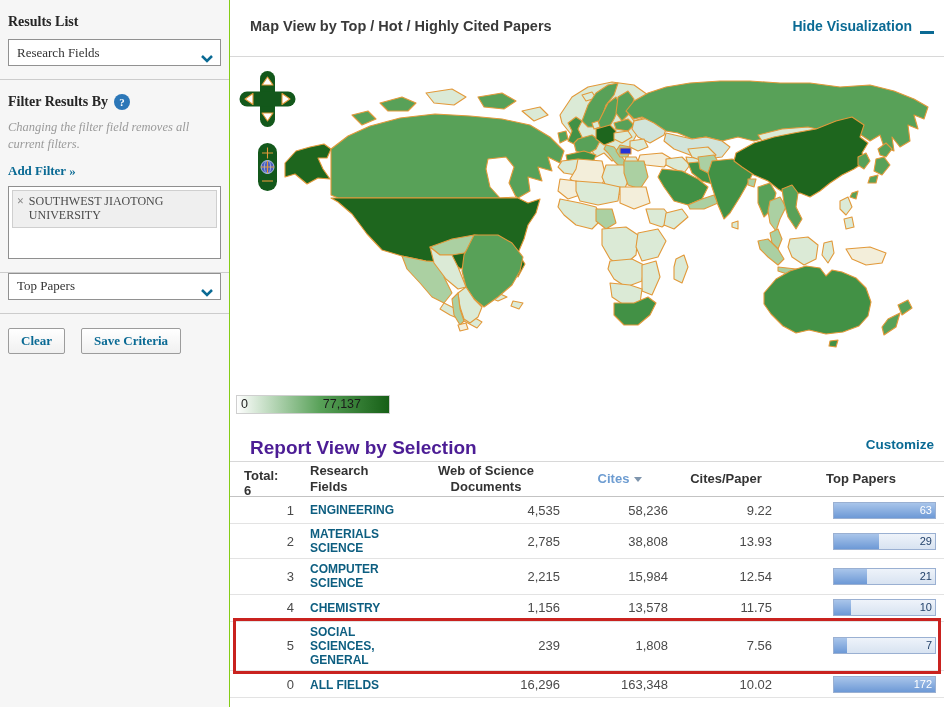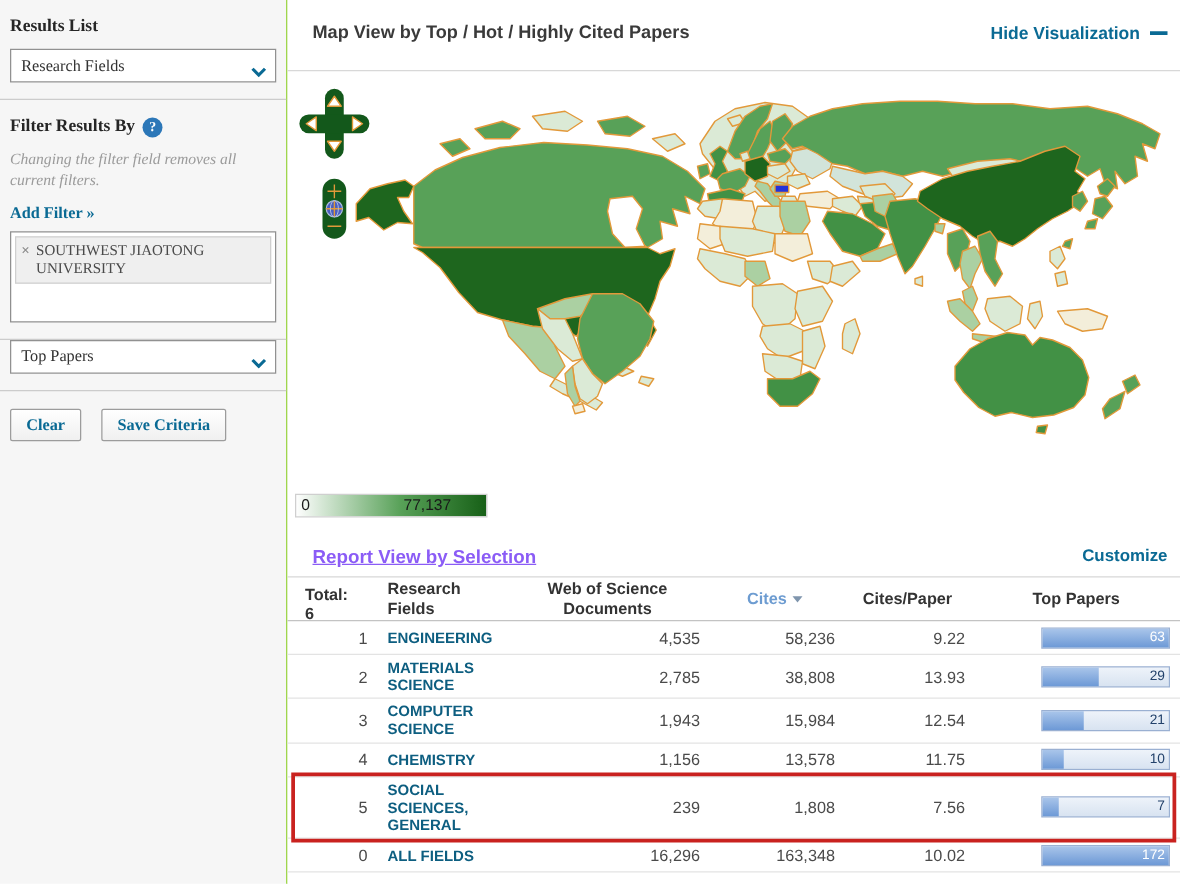--- a/index.html
+++ b/index.html
@@ -29,39 +29,39 @@
   .btn { height:26px; padding:0 12px; background:linear-gradient(#ffffff,#f0f0f0);
          border:1px solid #9c9c9c; border-radius:2px; font-size:13px; font-weight:bold;
          color:#0a6a94; cursor:pointer; font-family:inherit; }
 
   
   .main { position:absolute; left:230px; top:0; width:714px; height:707px; background:#fff; }
 
   .map-header { position:relative; height:57px; border-bottom:1px solid #d8d8d8; }
   .map-title { position:absolute; left:20px; top:18px; font-size:14.5px; font-weight:bold; color:#3a3a3a; }
   .hide-link { position:absolute; right:10px; top:18px; font-size:14px; font-weight:bold;
-               color:#0a6a94; cursor:pointer; display:flex; align-items:center; gap:8px; }
+               color:#0a6a94; cursor:pointer; display:flex; align-items:flex-end; gap:8px; }
   .minus-glyph { display:inline-block; width:14px; height:3px; background:#0a6a94; }
 
   .map-area { position:relative; height:371px; }
   .worldmap { position:absolute; left:0; top:0; }
   .worldmap path { stroke:#e2993a; stroke-width:1.1; stroke-linejoin:round; }
   .c-dark { fill:#1e661e; } .c-med { fill:#58a158; } .c-med2 { fill:#429145; }
   .c-light { fill:#abd0a2; } .c-pale { fill:#dbead6; } .c-palet { fill:#d2e4da; }
   .c-cream { fill:#f3eeda; } .c-blue { fill:#2433d9; stroke:#2433d9; } .c-sea { fill:#ffffff; }
   .ctrl-shape { fill:#13581b; stroke:none; }
   .ctrl-white { fill:#ffffff; stroke:none; }
   .ctrl-stroke { stroke:#ffffff; stroke-width:2.6; fill:none; }
   .legend { position:absolute; left:6px; bottom:14px; width:154px; height:19px;
             background:linear-gradient(to right,#fefefe,#58a158 55%,#176017); border:1px solid #cfcfcf; }
   .legend span { position:absolute; top:1px; font-size:12.5px; color:#1a1a1a; }
   .legend .lmin { left:4px; } .legend .lmax { right:28px; }
 
   .report-header { position:relative; height:34px; border-bottom:1px solid #d8d8d8; }
-  .report-title { position:absolute; left:20px; top:9px; font-size:15px; font-weight:bold; color:#8b5cf6;text-decoration:underline; }
+  .report-title { position:absolute; left:20px; top:9px; font-size:19px; font-weight:bold; color:#4c1d95; }
   .customize { position:absolute; right:10px; top:9px; font-size:13.5px; font-weight:bold; color:#0a6a94; cursor:pointer; }
 
   
   .tbl-header { display:flex; height:35px; border-bottom:1px solid #c3c3c3; overflow:hidden; }
   .th { font-size:13px; font-weight:bold; color:#333; display:flex; align-items:center; justify-content:center; text-align:center; line-height:1.2; cursor:pointer;}
   .col-rank { width:72px; flex:none; }
   .col-field { width:104px; flex:none; padding-left:8px; }
   .col-wos { width:160px; flex:none; }
   .col-cites { width:108px; flex:none; }
   .col-cpp { width:104px; flex:none; }
@@ -331,21 +331,21 @@
         <div class="bar-fill" style="width: 45%;"></div>
         <div class="bar-value">29</div>
       </div>
     </div>
   </div>
           <div class="row">
     <div class="cell col-rank">3</div>
     <div class="cell col-field">
       <span class="field-link">COMPUTER SCIENCE</span>
     </div>
-    <div class="cell col-wos num">1,943</div>
+    <div class="cell col-wos num">2,215</div>
     <div class="cell col-cites num">15,984</div>
     <div class="cell col-cpp num">12.54</div>
     <div class="cell col-top">
       <div class="bar">
         <div class="bar-fill" style="width: 33%;"></div>
         <div class="bar-value">21</div>
       </div>
     </div>
   </div>
           <div class="row">

